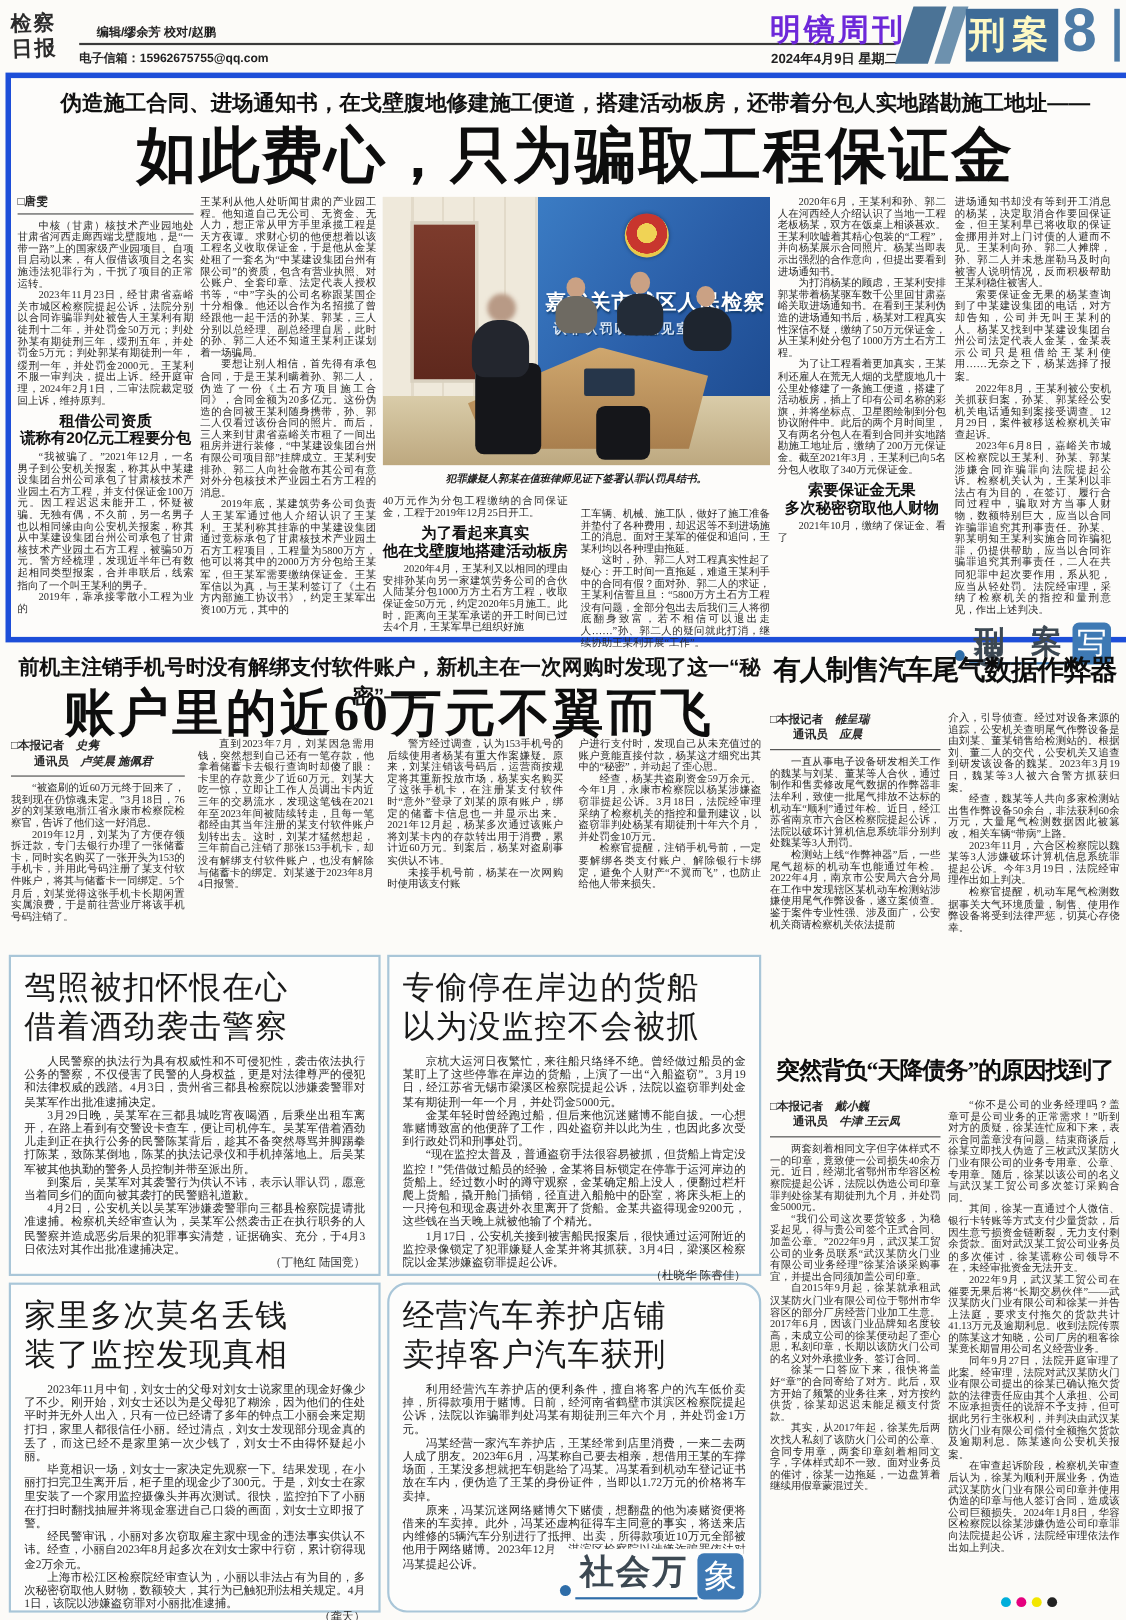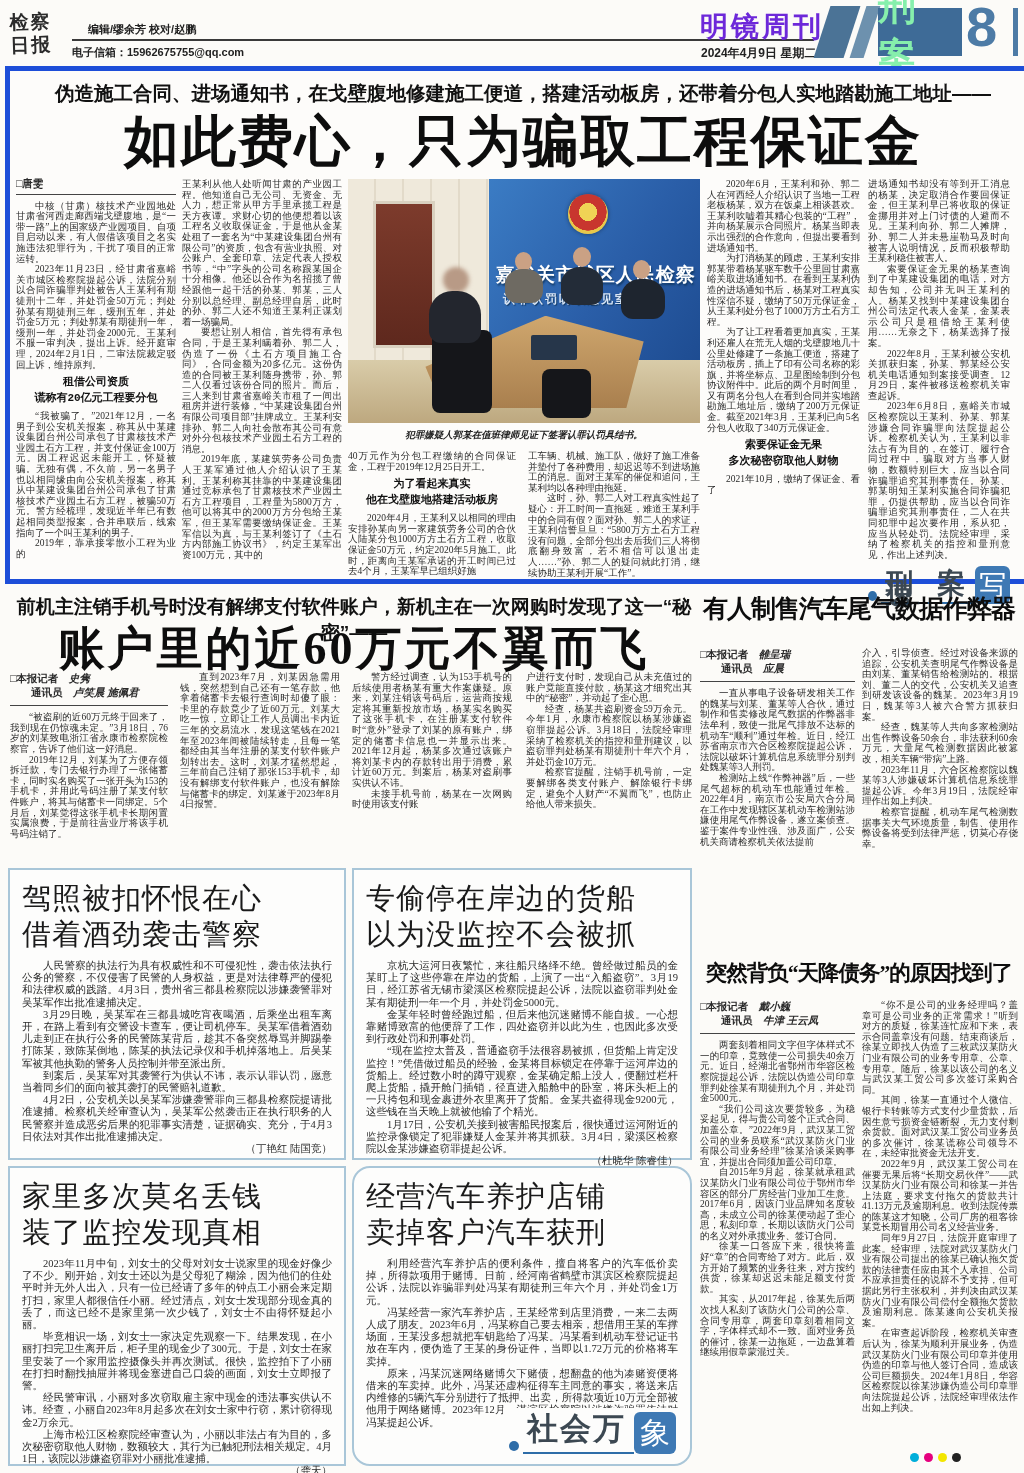--- a/index.html
+++ b/index.html
@@ -8,34 +8,34 @@
   .abs{position:absolute;}
   .sans{font-family:"Liberation Sans","DejaVu Sans",sans-serif;}
   
   #paper-logo{left:10px;top:10px;width:56px;height:48px;font-family:cursive,serif;font-weight:bold;
     font-size:19px;line-height:23px;color:#2b2b2b;transform:rotate(-2deg);letter-spacing:2px;}
   .mast-small{font-size:11px;font-weight:bold;color:#222;}
   #mast-rule{left:72px;top:39px;width:742px;height:2px;background:#3a3a3a;}
   #weekly{left:700px;top:8px;font-size:28px;font-weight:900;color:#6d28d9;letter-spacing:3px;}
   #mast-date{left:701px;top:45px;font-size:12px;font-weight:bold;color:#222;}
   .slash{background:#4b7396;}
-  #section-box{left:878px;top:8px;width:84px;height:48px;background:#3e6b97;color:#86efac;
-    display:flex;align-items:center;justify-content:center;font-size:38px;font-weight:900;letter-spacing:6px;}
+  #section-box{left:878px;top:8px;width:84px;height:48px;background:#3e6b97;color:#fef9c3;
+    display:flex;align-items:center;justify-content:center;font-size:33px;font-weight:900;letter-spacing:6px;}
   #page-no{left:966px;top:-6px;font-size:56px;font-weight:900;color:#4d7ba6;}
   #mast-bar{left:1013px;top:8px;width:5px;height:48px;background:#4d7ba6;}
   
   #lead-box{left:5px;top:66px;width:1002px;height:508px;border:5px solid #1d4ed8;background:#fdfcfa;padding-left:24px;}
   #lead-kicker{left:0;top:9px;width:100%;text-align:center;font-size:19.5px;font-weight:bold;color:#111;}
   #lead-headline{left:0;top:34px;width:100%;text-align:center;font-size:55px;font-weight:900;
     letter-spacing:2px;color:#0d0d0d;}
   #lead-cols{left:0;top:108px;width:100%;height:400px;}
   .lcol{position:absolute;top:0;height:400px;font-size:9.5px;line-height:10.6px;text-align:justify;color:#2a2a2a;}
   .lcol p,.bcol p{margin:0;text-indent:2em;}
   .lcol p.cont,.bcol p.cont{text-indent:0;}
-  .subhead{font-family:Liberation Mono, monospace;font-weight:bold;font-size:11px;
+  .subhead{font-family:Liberation Sans, sans-serif;font-weight:bold;font-size:14px;
     line-height:15px;text-align:center;text-indent:0!important;margin:5px 0!important;color:#111;}
   #lead-author{font-weight:bold;font-size:10.5px;border-bottom:1.5px solid #444;
     padding-bottom:4px;margin-bottom:6px;text-indent:0;}
   
   #lead-photo{left:338px;top:0;width:352px;height:244px;background:#e7ded0;overflow:hidden;}
   .p-wallL{position:absolute;left:0;top:0;width:45%;height:76%;
     background:repeating-linear-gradient(90deg,#efe9db 0 26px,#e2dac9 26px 28px);}
   .p-wallB{position:absolute;right:0;top:0;width:60%;height:80%;
     background:linear-gradient(125deg,#3b7cc4 0%,#2a5ea8 55%,#1d4b90 100%);}
   .p-emblem{position:absolute;right:26%;top:6%;width:40px;height:40px;border-radius:50%;
@@ -148,21 +148,21 @@
       </div>
       <div class="abs" id="lead-caption">犯罪嫌疑人郭某在值班律师见证下签署认罪认罚具结书。</div>
 
       <div class="lcol" style="left:338px;top:272px;width:168px;height:128px;">
         <p class="cont">40万元作为分包工程缴纳的合同保证金，工程于2019年12月25日开工。</p>
         <p class="subhead">为了看起来真实</p>
         <p class="subhead" style="margin-top:-4px!important;">他在戈壁腹地搭建活动板房</p>
         <p>2020年4月，王某利又以相同的理由安排孙某向另一家建筑劳务公司的合伙人陆某分包1000万方土石方工程，收取保证金50万元，约定2020年5月施工。此时，距离向王某军承诺的开工时间已过去4个月，王某军早已组织好施</p>
       </div>
 
-      <div class="lcol" style="left:518px;top:272px;width:172px;height:128px;">
+      <div class="lcol" style="left:518px;top:284px;width:172px;height:128px;">
         <p class="cont">工车辆、机械、施工队，做好了施工准备并垫付了各种费用，却迟迟等不到进场施工的消息。面对王某军的催促和追问，王某利均以各种理由拖延。</p>
         <p>这时，孙、郭二人对工程真实性起了疑心：开工时间一直拖延，难道王某利手中的合同有假？面对孙、郭二人的求证，王某利信誓旦旦：“5800万方土石方工程没有问题，全部分包出去后我们三人将彻底翻身致富，若不相信可以退出走人……”孙、郭二人的疑问就此打消，继续协助王某利开展“工作”。</p>
       </div>
 
       <div class="lcol" style="left:697px;width:153px;">
         <p>2020年6月，王某利和孙、郭二人在河西经人介绍认识了当地一工程老板杨某，双方在饭桌上相谈甚欢。王某利吹嘘着其精心包装的“工程”，并向杨某展示合同照片。杨某当即表示出强烈的合作意向，但提出要看到进场通知书。</p>
         <p>为打消杨某的顾虑，王某利安排郭某带着杨某驱车数千公里回甘肃嘉峪关取进场通知书。在看到王某利伪造的进场通知书后，杨某对工程真实性深信不疑，缴纳了50万元保证金，从王某利处分包了1000万方土石方工程。</p>
         <p>为了让工程看着更加真实，王某利还雇人在荒无人烟的戈壁腹地几十公里处修建了一条施工便道，搭建了活动板房，插上了印有公司名称的彩旗，并将坐标点、卫星图绘制到分包协议附件中。此后的两个月时间里，又有两名分包人在看到合同并实地踏勘施工地址后，缴纳了200万元保证金。截至2021年3月，王某利已向5名分包人收取了340万元保证金。</p>
         <p class="subhead">索要保证金无果</p>
         <p class="subhead" style="margin-top:-4px!important;">多次秘密窃取他人财物</p>

